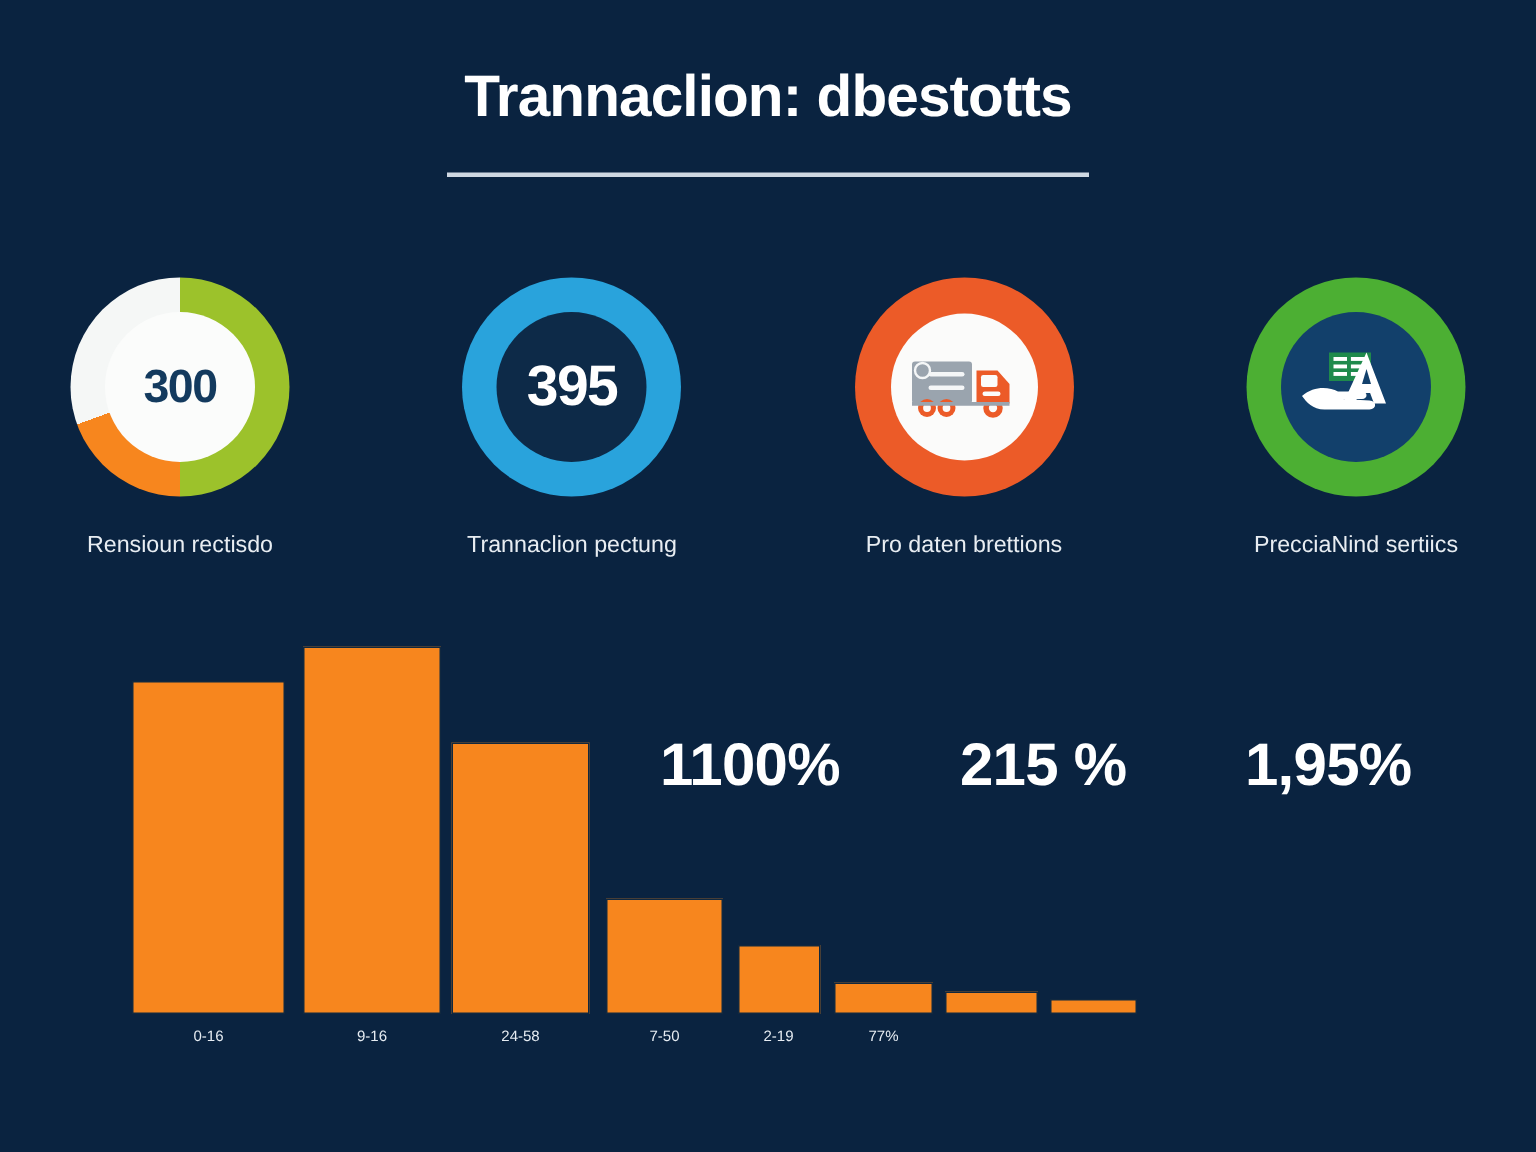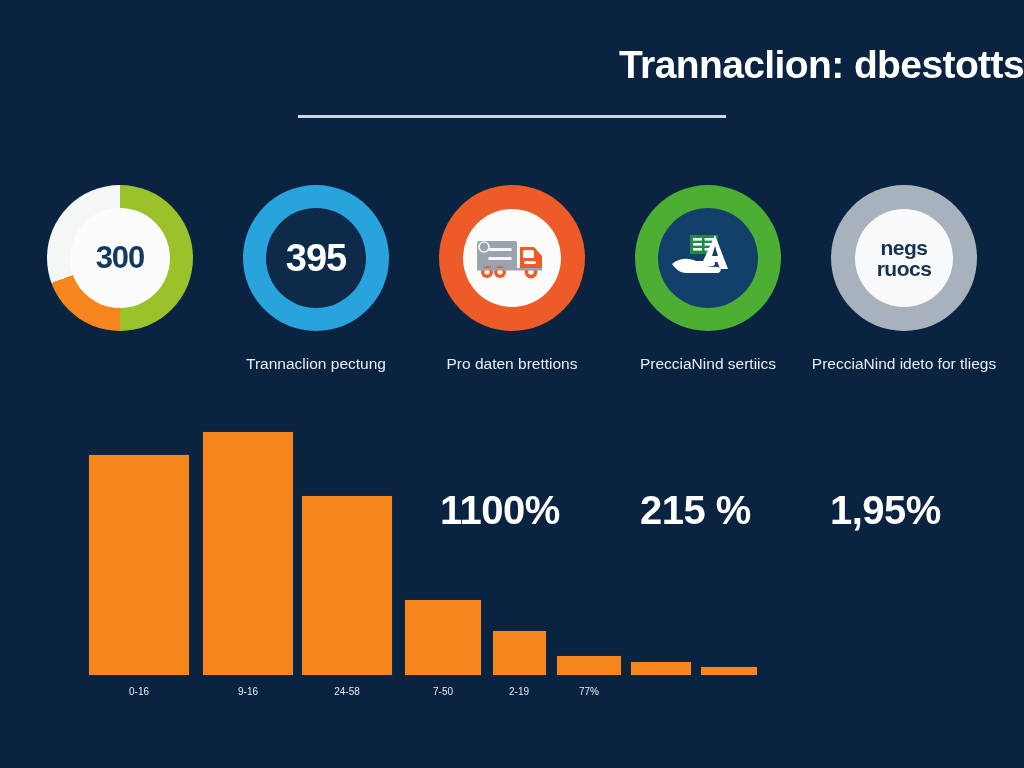--- a/index.html
+++ b/index.html
@@ -23,21 +23,20 @@
     width: 1024px;
     text-align: center;
   }
   #page-title {
     color: #ffffff;
     font-size: 39px;
     font-weight: bold;
     letter-spacing: -0.6px;
     line-height: 1.1;
     white-space: nowrap;
-    text-align: right;
   }
   #title-rule {
     width: 428px;
     height: 3px;
     background: #cfd8e2;
     margin: 28px auto 0 auto;
   }
 
   
   #kpi-row {
@@ -207,20 +206,21 @@
 </div>
 
 <div id="kpi-row">
 
   <div class="kpi-cell">
     <div class="kpi-circle donut-split">
       <div class="hub">
         <span>300</span>
       </div>
     </div>
+    <div class="kpi-caption">Rensioun rectisdo</div>
   </div>
 
   <div class="kpi-cell">
     <div class="kpi-circle donut-blue">
       <div class="hub">
         <span>395</span>
       </div>
     </div>
     <div class="kpi-caption">Trannaclion pectung</div>
   </div>
@@ -260,29 +260,20 @@
           <rect x="34" y="9" width="2.6" height="13" fill="#1f8a4c"></rect>
           <path d="M47 6 l13 34 h-8 l-2.6 -7 h-7.4 l-2.6 7 h-8 z" fill="#ffffff"></path>
           <path d="M47 17 l3 10 h-6 z" fill="#12406b"></path>
           <path d="M4 35 c8 -7 18 -6 24 -3 l16 0 c4 0 4 5 0 5 l-13 0 l18 1 c5 0 5 6 0 6 l-30 0 c-8 0 -12 -5 -15 -9 z" fill="#ffffff"></path>
         </svg>
       </div>
     </div>
     <div class="kpi-caption">PrecciaNind sertiics</div>
   </div>
 
-  <div class="kpi-cell">
-    <div class="kpi-circle ring-gray">
-      <div class="hub">
-        <span>negs</span>
-        <span>ruocs</span>
-      </div>
-    </div>
-    <div class="kpi-caption">PrecciaNind ideto for tliegs</div>
-  </div>
 
 </div>
 
 <div id="bars-area">
     <div class="bar" style="left: 0px; width: 102px; height: 221.88px; background: rgb(247, 134, 30); border-color: rgb(17, 40, 63);"></div>
     <div class="bar" style="left: 114px; width: 92px; height: 245.1px; background: rgb(247, 134, 30); border-color: rgb(17, 40, 63);"></div>
     <div class="bar" style="left: 213px; width: 92px; height: 180.6px; background: rgb(247, 134, 30); border-color: rgb(17, 40, 63);"></div>
     <div class="bar" style="left: 316px; width: 78px; height: 77.4px; background: rgb(247, 134, 30); border-color: rgb(17, 40, 63);"></div>
     <div class="bar" style="left: 404px; width: 55px; height: 46.44px; background: rgb(247, 134, 30); border-color: rgb(17, 40, 63);"></div>
     <div class="bar" style="left: 468px; width: 66px; height: 20.64px; background: rgb(247, 134, 30); border-color: rgb(17, 40, 63);"></div>

